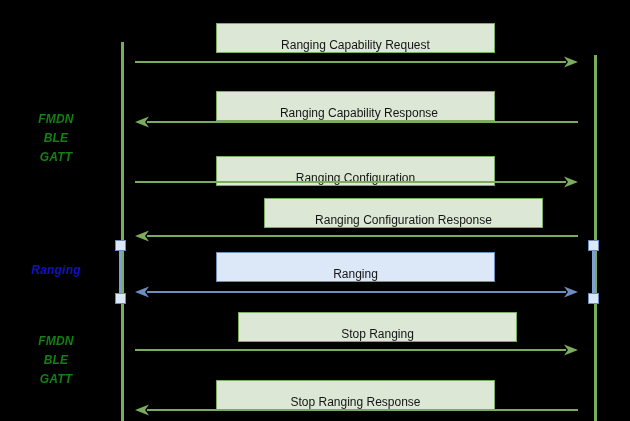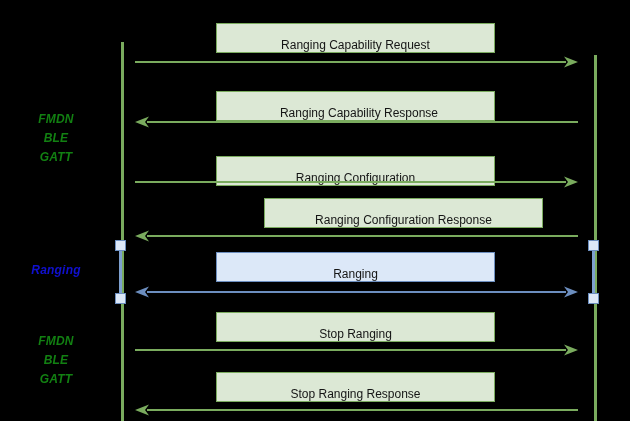--- a/index.html
+++ b/index.html
@@ -144,30 +144,30 @@
       <div class="msg-box blue" style="top: 252px;">
         <span>Ranging</span>
       </div>
       <div class="arrow" style="top: 285px; width: 630px;">
         <svg width="630" height="14">
           <line x1="147" y1="7" x2="566" y2="7" stroke="#6c8ebf" stroke-width="2.2"></line>
           <path d="M 578 7 L 564 1.5 L 568 7 L 564 12.5 Z" fill="#6c8ebf"></path>
           <path d="M 135 7 L 149 1.5 L 145 7 L 149 12.5 Z" fill="#6c8ebf"></path>
         </svg>
       </div>
-      <div class="msg-box green" style="top: 312px;">
+      <div class="msg-box green" style="top: 312px; margin-left: 22px;">
         <span>Stop Ranging</span>
       </div>
       <div class="arrow" style="top: 343px; width: 630px;">
         <svg width="630" height="14">
           <line x1="135" y1="7" x2="566" y2="7" stroke="#7aab5e" stroke-width="2.2"></line>
           <path d="M 578 7 L 564 1.5 L 568 7 L 564 12.5 Z" fill="#7aab5e"></path>
         </svg>
       </div>
-      <div class="msg-box green" style="top: 372px;">
+      <div class="msg-box green" style="top: 380px;">
         <span>Stop Ranging Response</span>
       </div>
       <div class="arrow" style="top: 403px; width: 630px;">
         <svg width="630" height="14">
           <line x1="147" y1="7" x2="578" y2="7" stroke="#7aab5e" stroke-width="2.2"></line>
           <path d="M 135 7 L 149 1.5 L 145 7 L 149 12.5 Z" fill="#7aab5e"></path>
         </svg>
       </div>
     </div>
 

